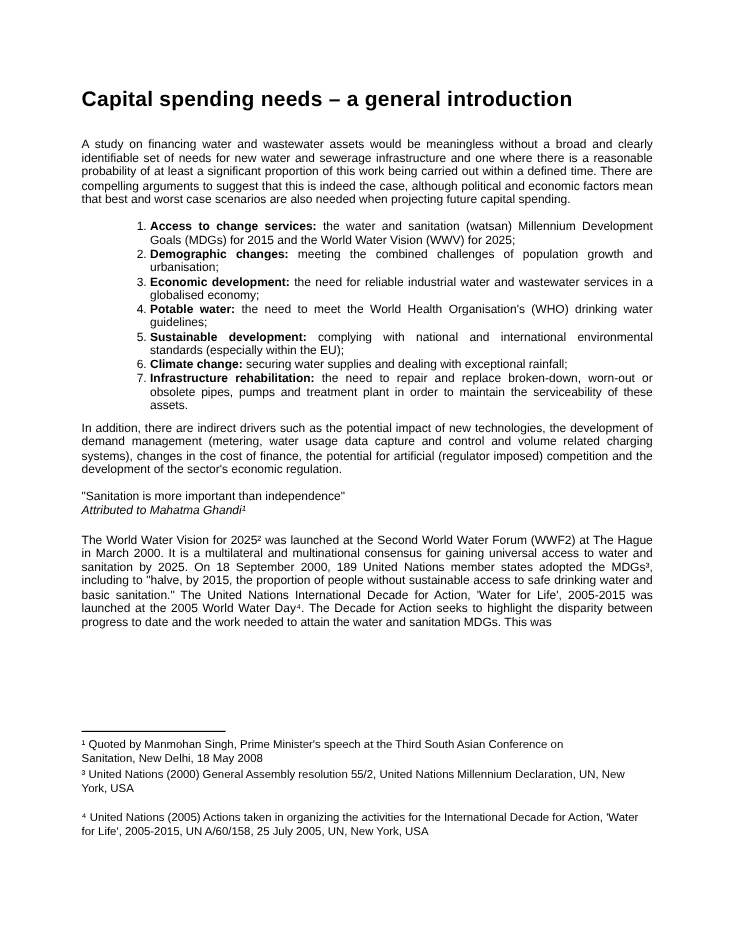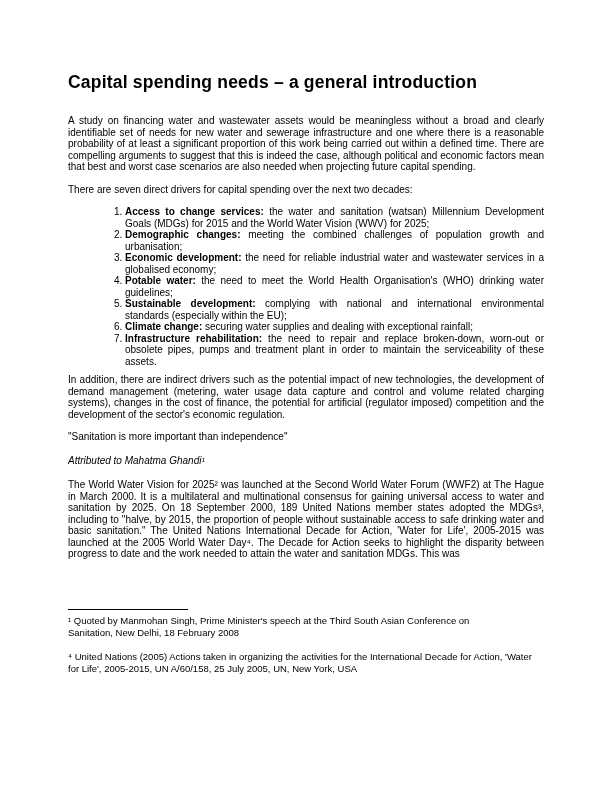--- a/index.html
+++ b/index.html
@@ -55,21 +55,21 @@
   }
   p.quote {
     font-size: 10px;
     line-height: 11.5px;
     margin: 0;
   }
   p.attribution {
     font-size: 10px;
     line-height: 11.5px;
     font-style: italic;
-    margin: 12px 0 13px 0;
+    margin: 0 0 13px 0;
   }
   .footnotes {
     position: absolute;
     left: 68px;
     right: 68px;
     top: 609px;
   }
   .fn-sep {
     width: 120px;
     height: 0;
@@ -90,21 +90,20 @@
 </head>
 <body>
 
 <div class="page">
 
   <h1 class="doc-title">Capital spending needs – a general introduction</h1>
 
 
   <p class="body">A study on financing water and wastewater assets would be meaningless without a broad and clearly identifiable set of needs for new water and sewerage infrastructure and one where there is a reasonable probability of at least a significant proportion of this work being carried out within a defined time. There are compelling arguments to suggest that this is indeed the case, although political and economic factors mean that best and worst case scenarios are also needed when projecting future capital spending.</p>
 
-  <p class="body">There are seven direct drivers for capital spending over the next two decades:</p>
 
   <ol class="drivers">
     <li><span class="lead">Access to change services:</span><span> the water and sanitation (watsan) Millennium Development Goals (MDGs) for 2015 and the World Water Vision (WWV) for 2025;</span></li>
     <li><span class="lead">Demographic changes:</span><span> meeting the combined challenges of population growth and urbanisation;</span></li>
     <li><span class="lead">Economic development:</span><span> the need for reliable industrial water and wastewater services in a globalised economy;</span></li>
     <li><span class="lead">Potable water:</span><span> the need to meet the World Health Organisation's (WHO) drinking water guidelines;</span></li>
     <li><span class="lead">Sustainable development:</span><span> complying with national and international environmental standards (especially within the EU);</span></li>
     <li><span class="lead">Climate change:</span><span> securing water supplies and dealing with exceptional rainfall;</span></li>
     <li><span class="lead">Infrastructure rehabilitation:</span><span> the need to repair and replace broken-down, worn-out or obsolete pipes, pumps and treatment plant in order to maintain the serviceability of these assets.</span></li>
   </ol>
@@ -113,17 +112,18 @@
 
 
   <p class="quote">"Sanitation is more important than independence"</p>
   <p class="attribution">Attributed to Mahatma Ghandi¹</p>
 
   <p class="body">The World Water Vision for 2025² was launched at the Second World Water Forum (WWF2) at The Hague in March 2000. It is a multilateral and multinational consensus for gaining universal access to water and sanitation by 2025. On 18 September 2000, 189 United Nations member states adopted the MDGs³, including to "halve, by 2015, the proportion of people without sustainable access to safe drinking water and basic sanitation." The United Nations International Decade for Action, 'Water for Life', 2005-2015 was launched at the 2005 World Water Day⁴. The Decade for Action seeks to highlight the disparity between progress to date and the work needed to attain the water and sanitation MDGs. This was</p>
 
   <div class="footnotes">
     <div class="fn-sep"></div>
     <p class="footnote">¹ Quoted by Manmohan Singh, Prime Minister's speech at the Third South Asian Conference on
-Sanitation, New Delhi, 18 February 2008</p>
+Sanitation, New Delhi, 18 May 2008</p>
+    <p class="footnote">³ United Nations (2000) General Assembly resolution 55/2, United Nations Millennium Declaration, UN, New York, USA</p>
     <p class="footnote fn4">⁴ United Nations (2005) Actions taken in organizing the activities for the International Decade for Action, 'Water for Life', 2005-2015, UN A/60/158, 25 July 2005, UN, New York, USA</p>
   </div>
 
 </div>
 
 </body></html>

